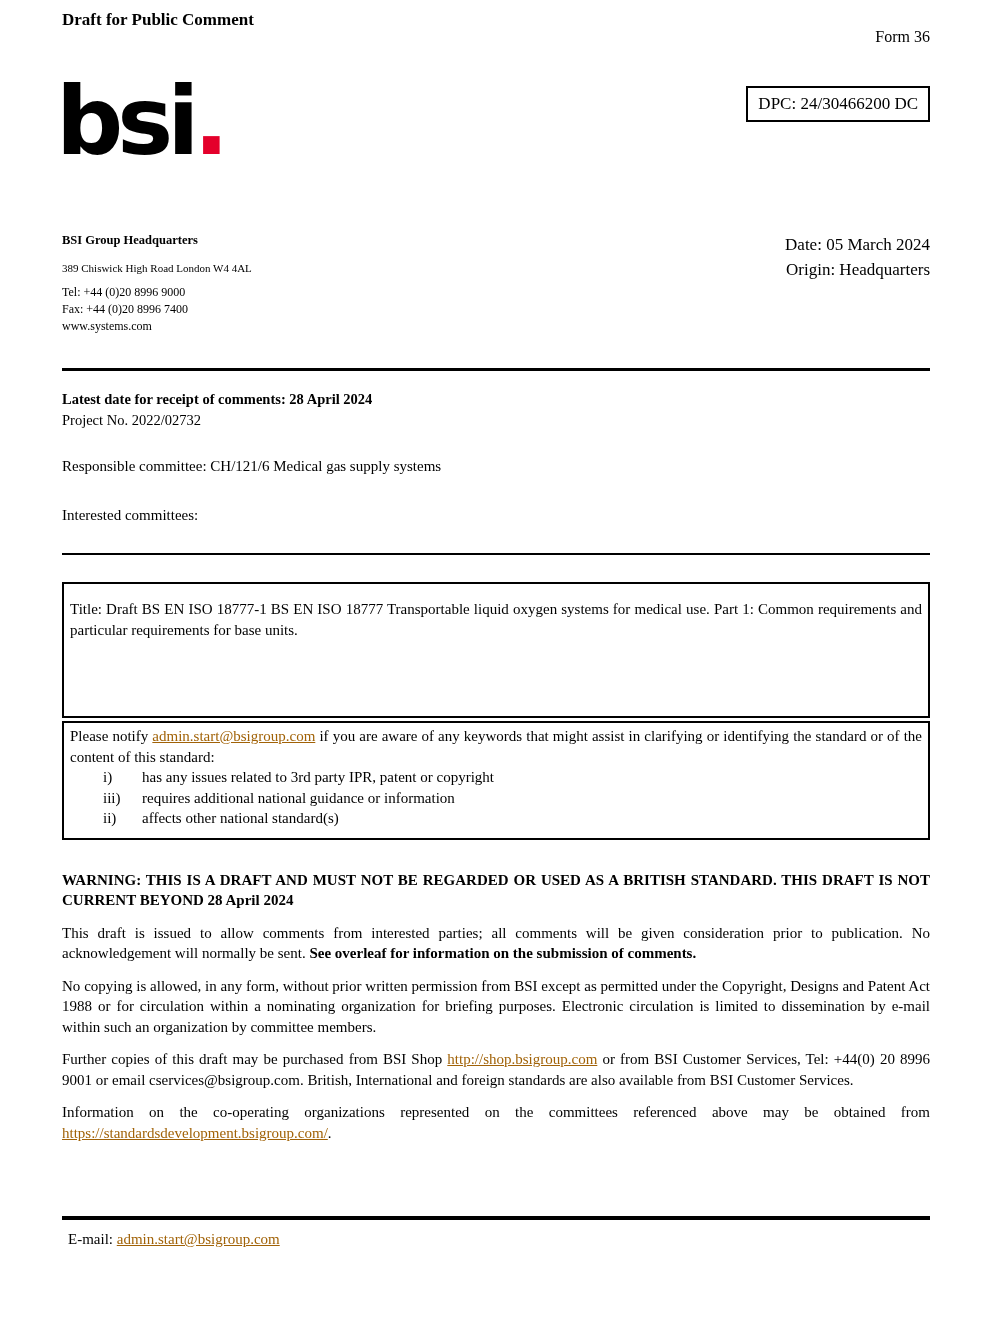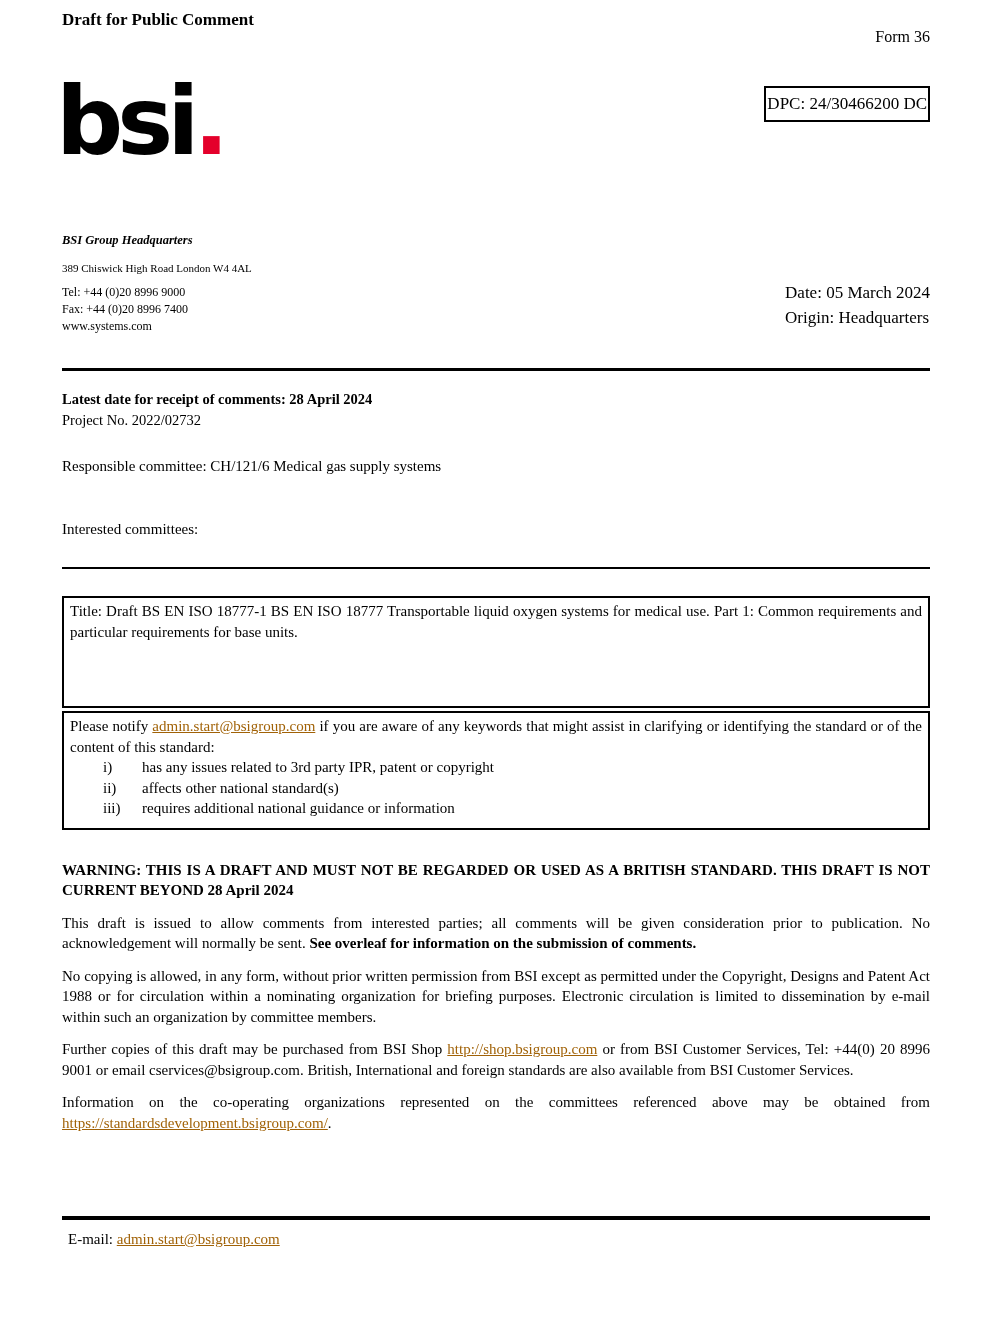--- a/index.html
+++ b/index.html
@@ -18,72 +18,72 @@
     position: absolute; top: 10px; left: 62px;
     font-size: 17px; font-weight: bold;
   }
   .form-no {
     position: absolute; top: 28px; right: 60px;
     font-size: 16px;
   }
   .dpc-box {
     position: absolute; top: 86px; right: 60px;
     border: 2px solid #000;
-    padding: 6px 1px;
+    padding: 6px 10px;
     font-size: 17px;
   }
   .logo {
     position: absolute; top: 66px; left: 56px;
     font-family: "DejaVu Sans", sans-serif;
     font-weight: bold;
     font-size: 94px;
     letter-spacing: -6px;
     line-height: 1.2;
     color: #000;
   }
   .logo .logo-dot { color: #e4002b; letter-spacing: 0; }
 
   .contact {
     position: absolute; top: 232px; left: 62px;
     font-size: 12px; line-height: 17px;
   }
-  .contact .hq { font-weight: bold; font-size: 12.5px; margin-bottom: 11px; font-style: italic; }
+  .contact .hq { font-weight: bold; font-size: 12.5px; margin-bottom: 11px; }
   .contact .addr { font-size: 11px; margin-bottom: 7px; }
 
   .date-origin {
     position: absolute; top: 232px; right: 60px;
-    text-align: left;
-    font-size: 17px; line-height: 25px; margin-top: 48px;
+    text-align: right;
+    font-size: 17px; line-height: 25px;
   }
 
   
   .body-content {
     position: absolute; top: 368px; left: 62px; right: 60px;
     font-size: 15px; line-height: 20.5px;
   }
   .rule { border: 0; border-top: 3px solid #000; margin: 0; }
   .rule.thin { border-top-width: 2px; }
 
   .comments-row {
     display: flex; justify-content: space-between;
     margin-top: 18px;
     font-size: 14.5px;
     flex-direction: column;
   }
   .comments-row .left { font-weight: bold; }
 
   .resp-line { margin-top: 26px; }
-  .interested-line { margin-top: 42px; }
+  .interested-line { margin-top: 28px; }
   .rule2 { margin-top: 28px; }
 
   .title-box {
     border: 2px solid #000;
     margin-top: 27px;
     min-height: 102px;
-    padding: 3px 6px;
+    padding: 15px 6px;
     text-align: justify;
   }
   .keywords-box {
     border: 2px solid #000;
     margin-top: 3px;
     padding: 3px 6px 9px 6px;
   }
   .keywords-intro { text-align: justify; }
   .kw-item { }
   .kw-num { display: inline-block; margin-left: 33px; width: 39px; }
@@ -156,24 +156,24 @@
     </div>
 
     <div class="keywords-box">
       <div class="keywords-intro">
         <span>Please notify </span><a class="doclink">admin.start@bsigroup.com</a><span> if you are aware of any keywords that might assist in clarifying or identifying the standard or of the content of this standard:</span>
       </div>
       <div class="kw-item">
         <span class="kw-num">i)</span><span>has any issues related to 3rd party IPR, patent or copyright</span>
       </div>
       <div class="kw-item">
-        <span class="kw-num">ii)</span><span>affects other national standard(s)</span>
+        <span class="kw-num">iii)</span><span>requires additional national guidance or information</span>
       </div>
       <div class="kw-item">
-        <span class="kw-num">iii)</span><span>requires additional national guidance or information</span>
+        <span class="kw-num">ii)</span><span>affects other national standard(s)</span>
       </div>
     </div>
 
     <div class="warning">WARNING: THIS IS A DRAFT AND MUST NOT BE REGARDED OR USED AS A BRITISH STANDARD. THIS DRAFT IS NOT CURRENT BEYOND 28 April 2024</div>
 
     <div class="para">
       <span>This draft is issued to allow comments from interested parties; all comments will be given consideration prior to publication. No acknowledgement will normally be sent. </span><b>See overleaf for information on the submission of comments.</b>
     </div>
 
     <div class="para">No copying is allowed, in any form, without prior written permission from BSI except as permitted under the Copyright, Designs and Patent Act 1988 or for circulation within a nominating organization for briefing purposes. Electronic circulation is limited to dissemination by e-mail within such an organization by committee members.</div>

